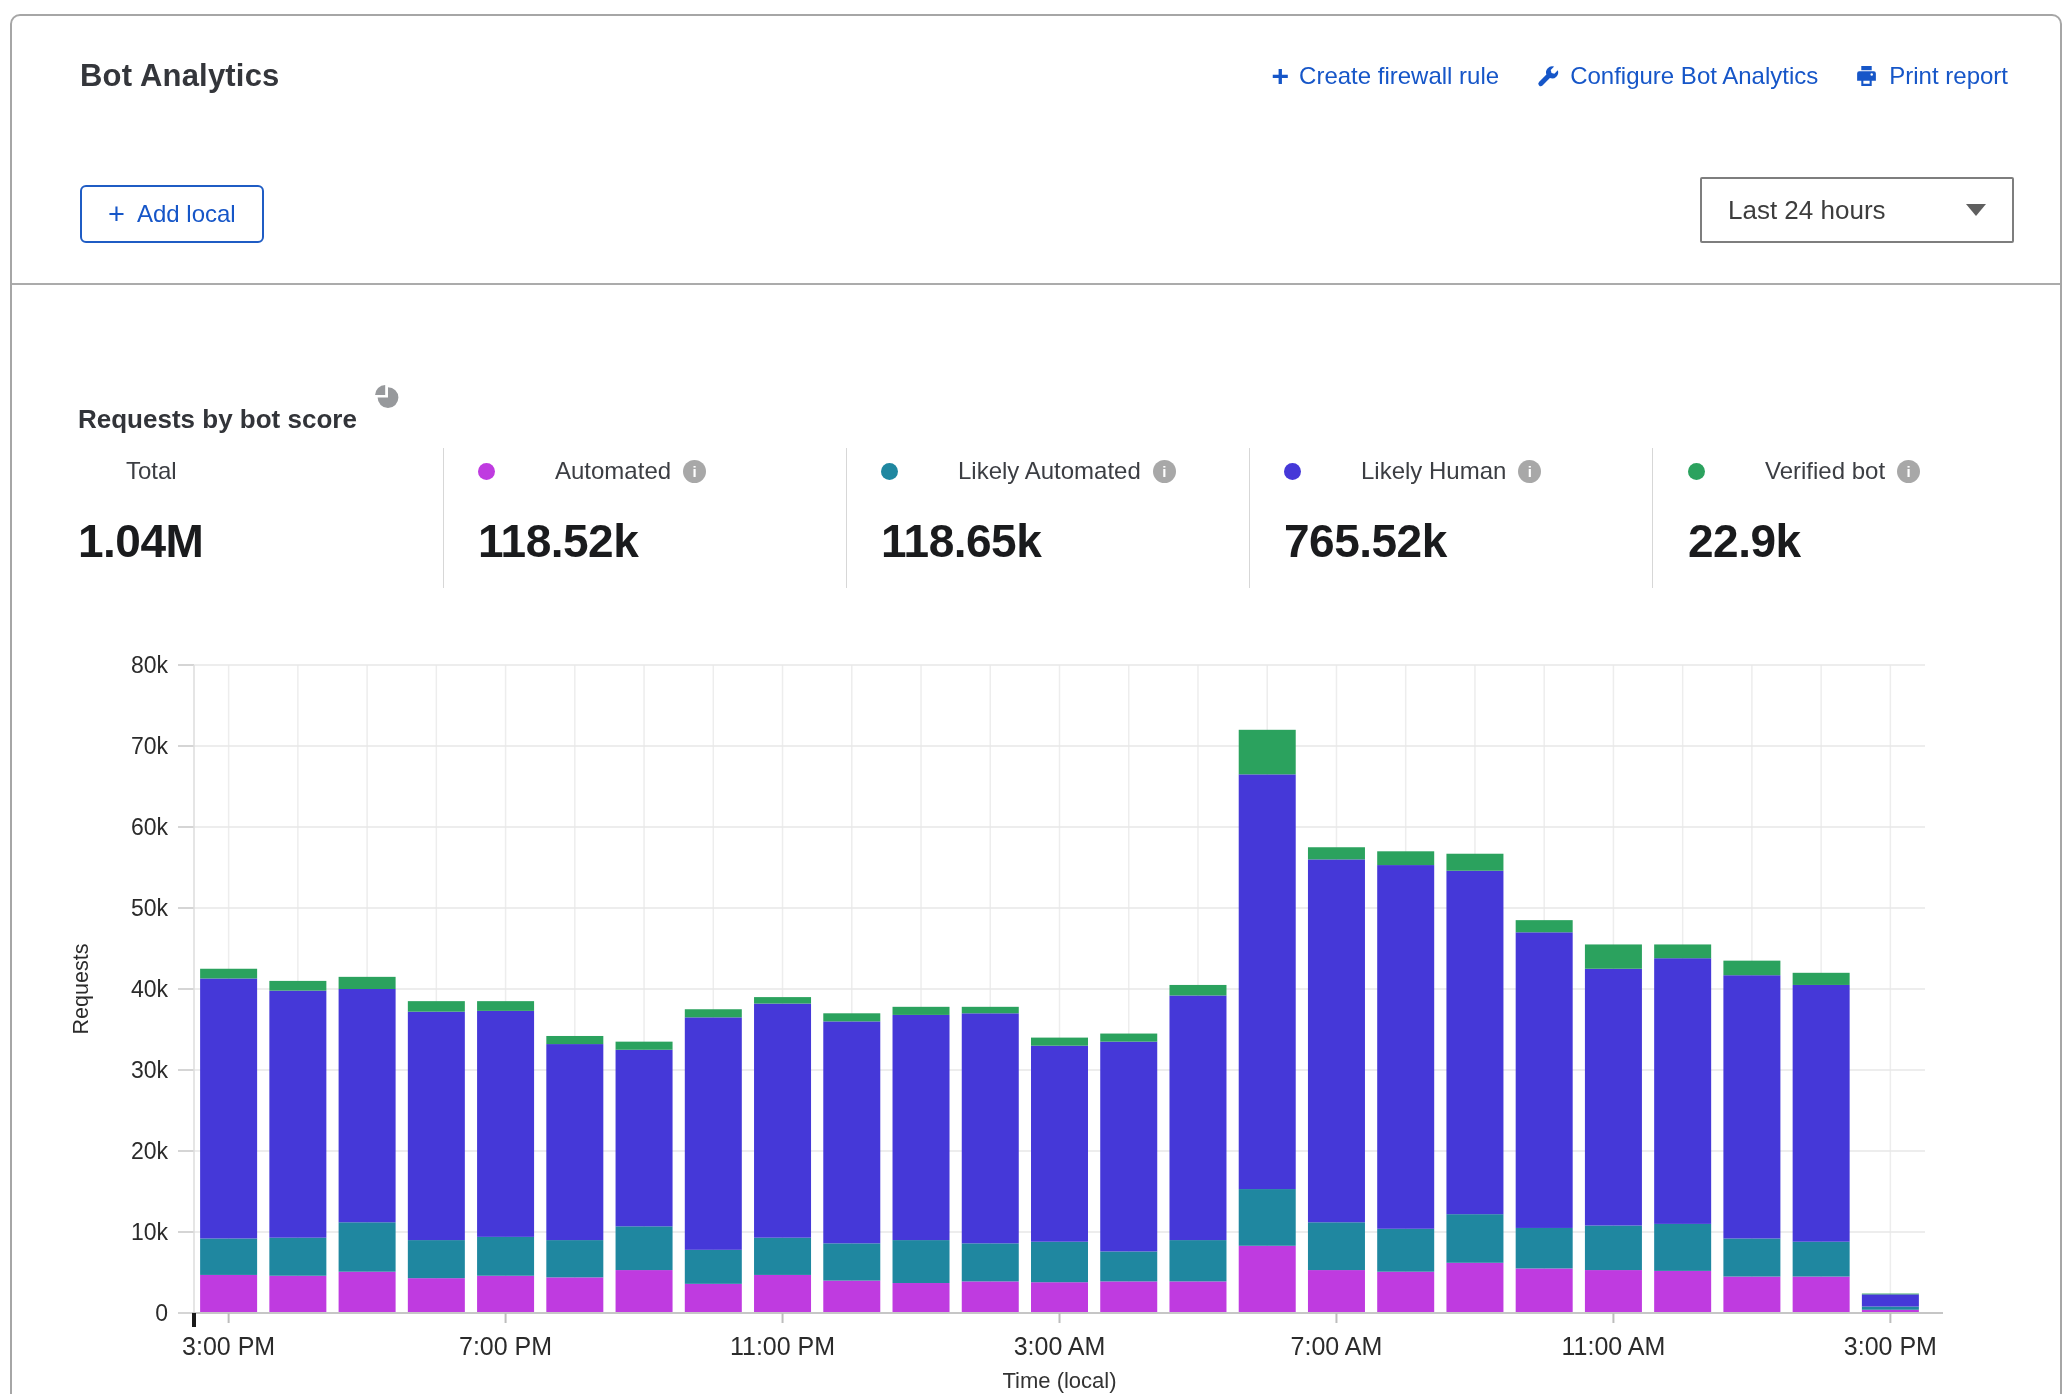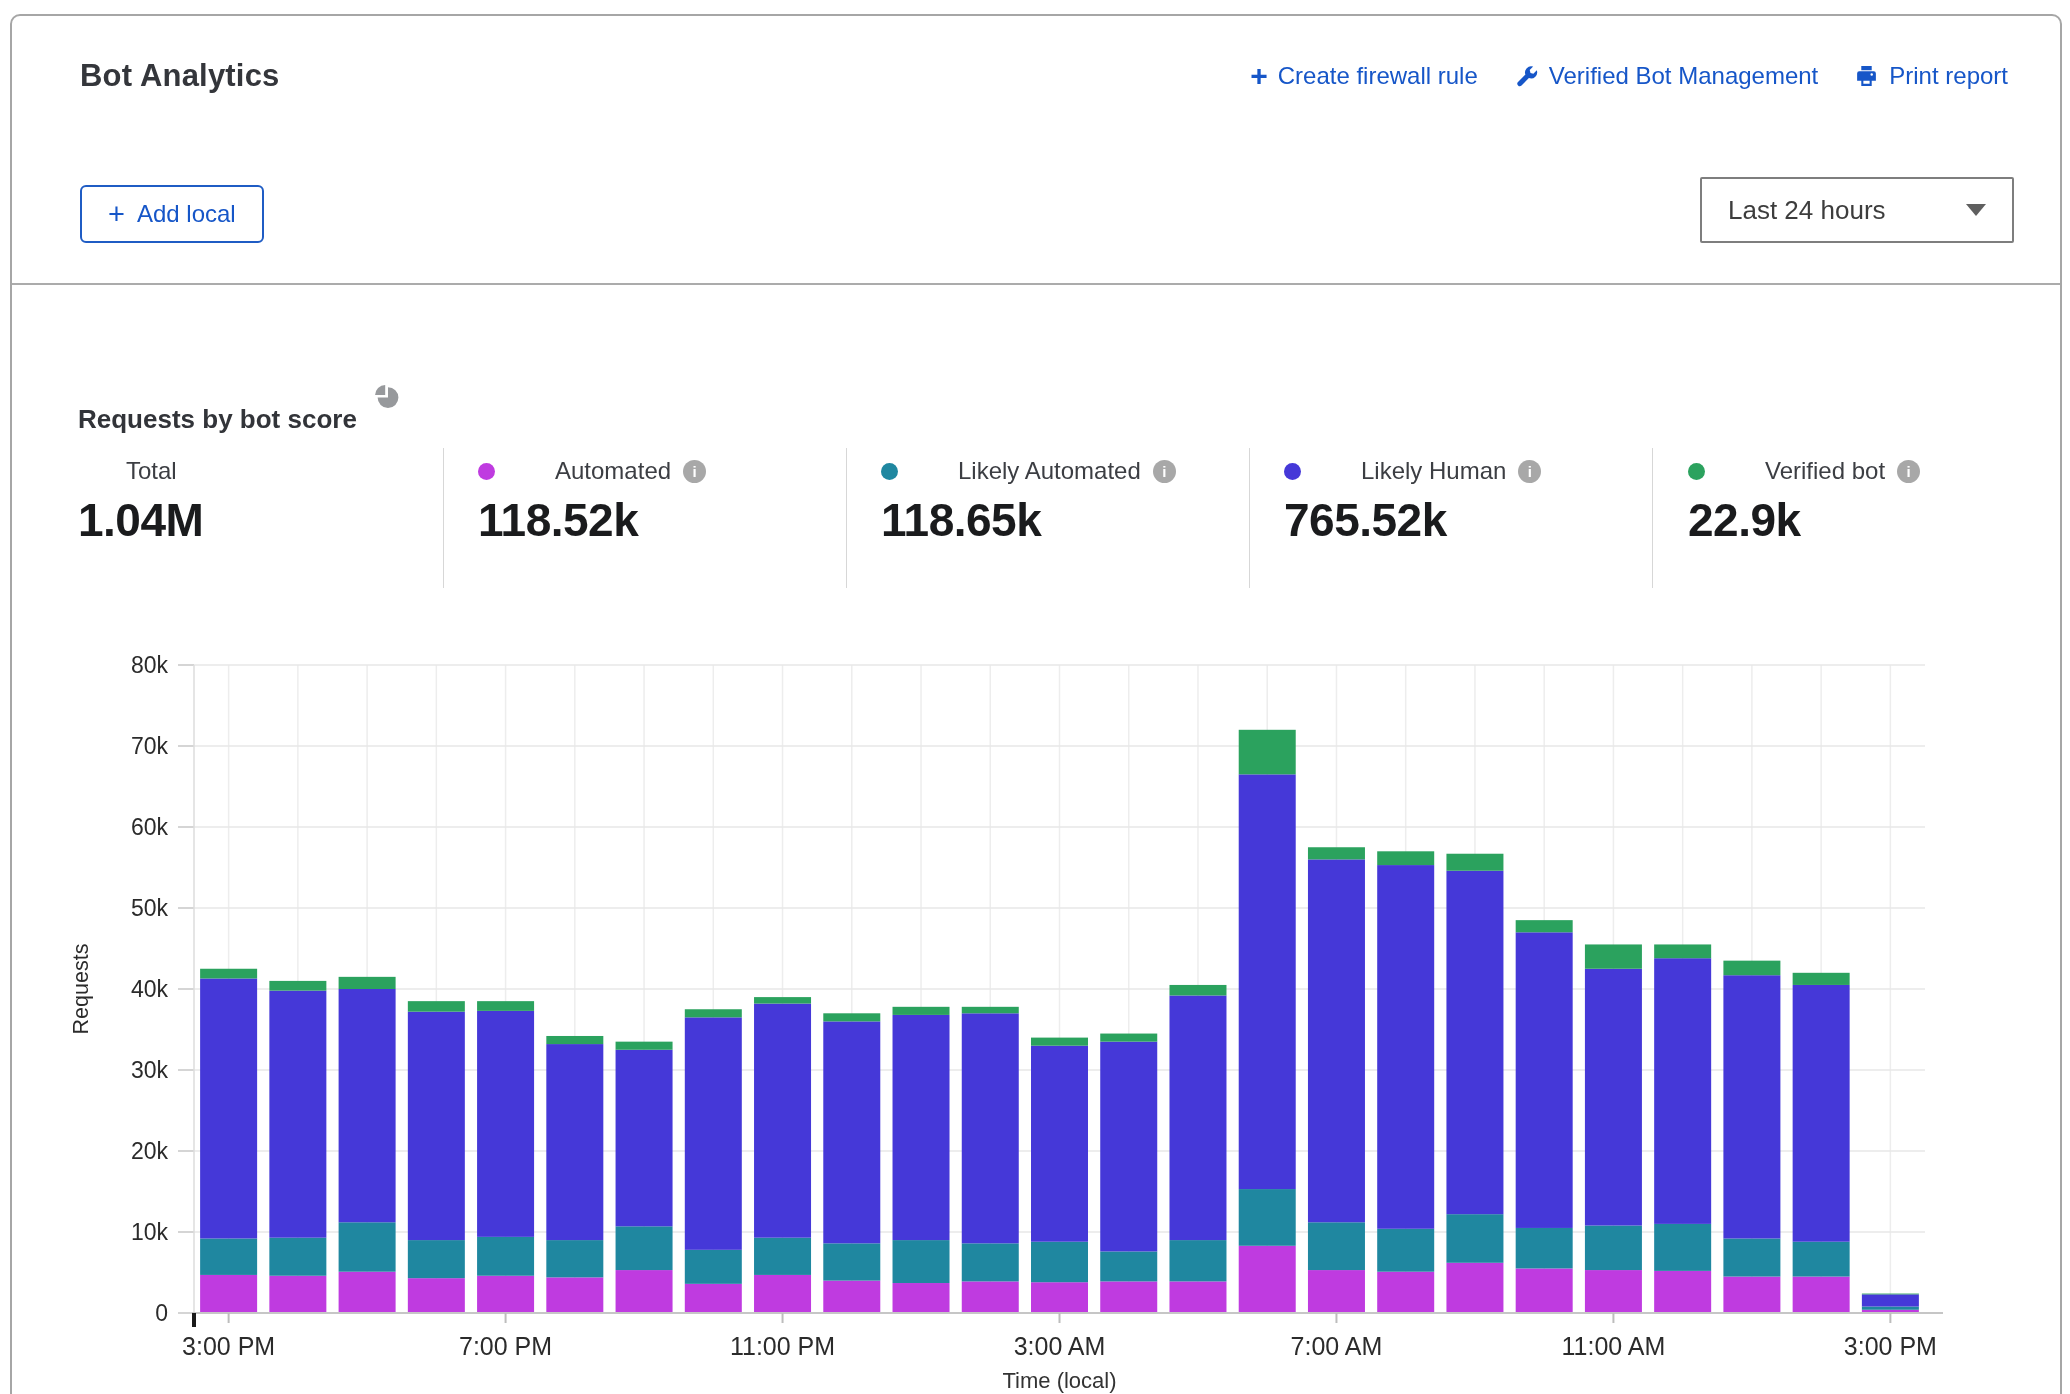--- a/index.html
+++ b/index.html
@@ -37,21 +37,21 @@
   .section-title { font-size:26px; font-weight:700; color:#323439;margin-top:40px; }
 
   .stats-row { position:absolute; left:0; top:440px; width:100%; height:140px; }
   .stat-col { position:absolute; top:0; }
   .stat-col .label-row { display:flex; align-items:center; gap:12px; height:30px; }
   .stat-label { font-size:24px; color:#3c3e43;margin-left:48px; }
   .stat-dot { width:17px; height:17px; border-radius:50%; flex:0 0 auto; }
   .info-icon { width:23px; height:23px; border-radius:50%; background:#a8a8a8; color:#fff;
                display:inline-flex; align-items:center; justify-content:center;
                font-size:15px; font-weight:700; font-style:normal; cursor:pointer; }
-  .stat-value { margin-top:7px; font-size:46px; font-weight:700; color:#1a1b1d; letter-spacing:-0.5px; }
+  .stat-value { margin-top:28px; font-size:46px; font-weight:700; color:#1a1b1d; letter-spacing:-0.5px; }
   .stat-divider { position:absolute; top:-8px; width:1px; height:140px; background:#d7d7d7; }
 
   #chart { position:absolute; left:28px; top:614px; }
 </style>
 </head>
 <body>
 
 <div class="card">
 
   <div class="page-title">Bot Analytics</div>
@@ -60,21 +60,21 @@
     <a class="hdr-link">
       <span class="plus-glyph">+</span>
       <span>Create firewall rule</span>
     </a>
     <a class="hdr-link">
       <span>
         <svg width="25" height="25" viewBox="0 0 24 24" fill="#1656c8">
             <path d="M21.9 6a5.9 5.9 0 0 1-7.6 7.5l-7.1 7.1a2.37 2.37 0 0 1-3.35-3.35l7.1-7.1A5.9 5.9 0 0 1 18.4 2.5l-3.3 3.3.75 2.75 2.75.75L21.9 6z"></path>
           </svg>
       </span>
-      <span>Verified Bot Management</span>
+      <span>Configure Bot Analytics</span>
     </a>
     <a class="hdr-link">
       <span>
         <svg width="25" height="25" viewBox="0 0 24 24" fill="#1656c8">
             <path d="M7 2h10v4H7V2zm-2 5h14a2 2 0 0 1 2 2v7h-4v5H7v-5H3V9a2 2 0 0 1 2-2zm4 9v3h6v-3H9zm8-7.2a1.2 1.2 0 1 0 0 2.4 1.2 1.2 0 0 0 0-2.4z"></path>
           </svg>
       </span>
       <span>Print report</span>
     </a>
   </div>

